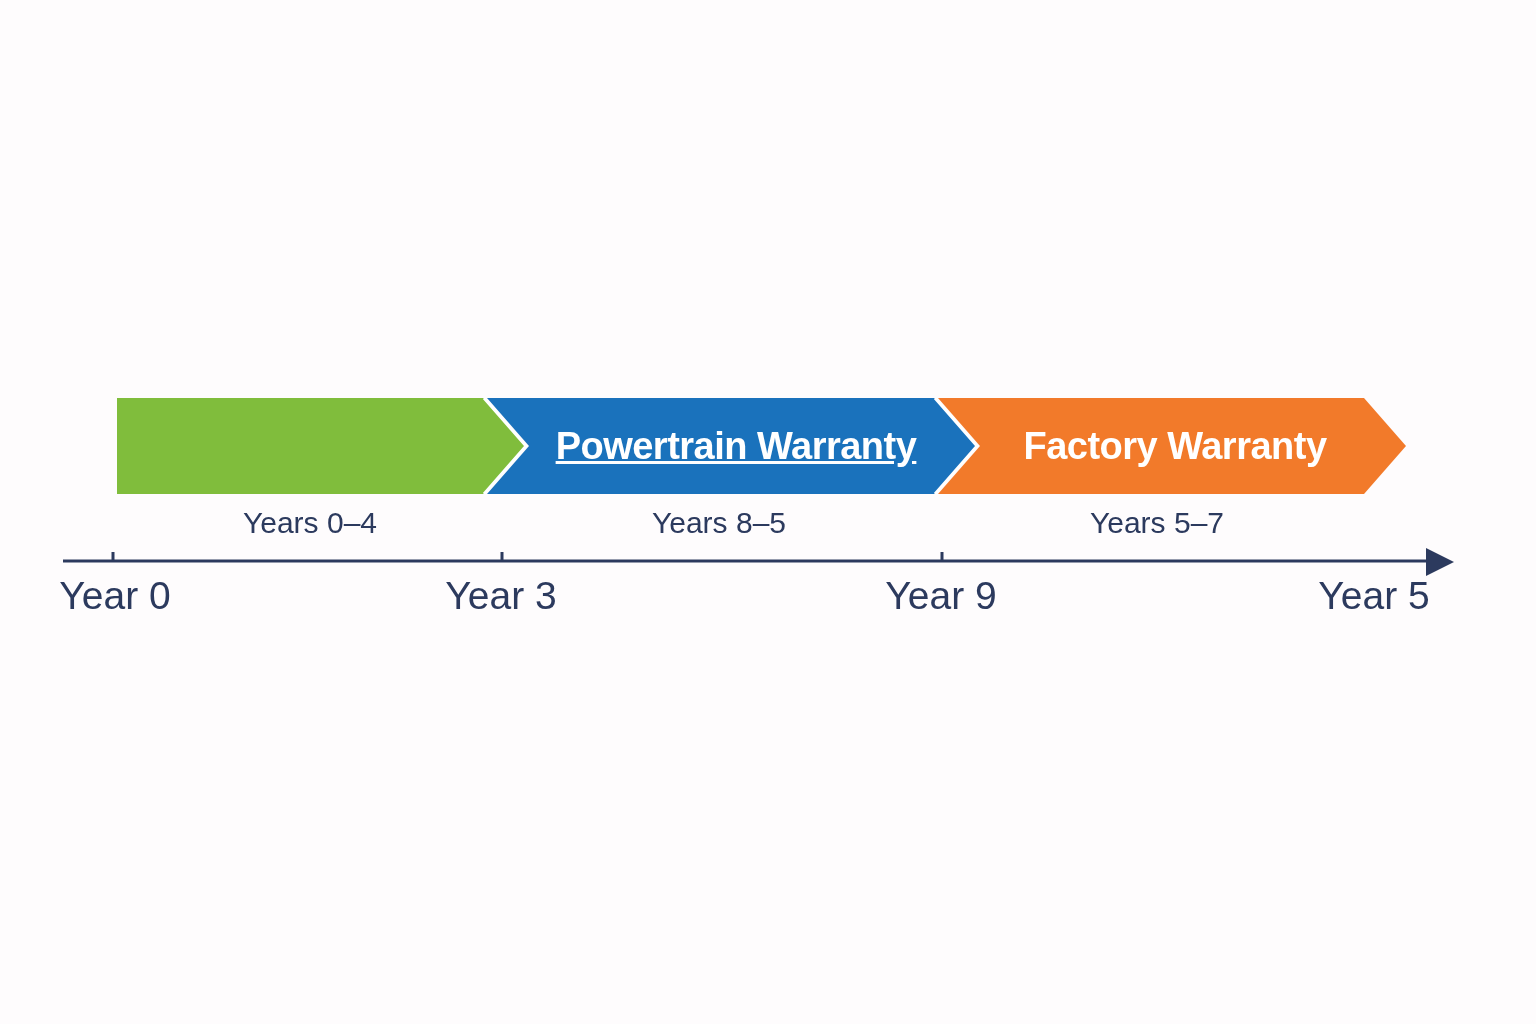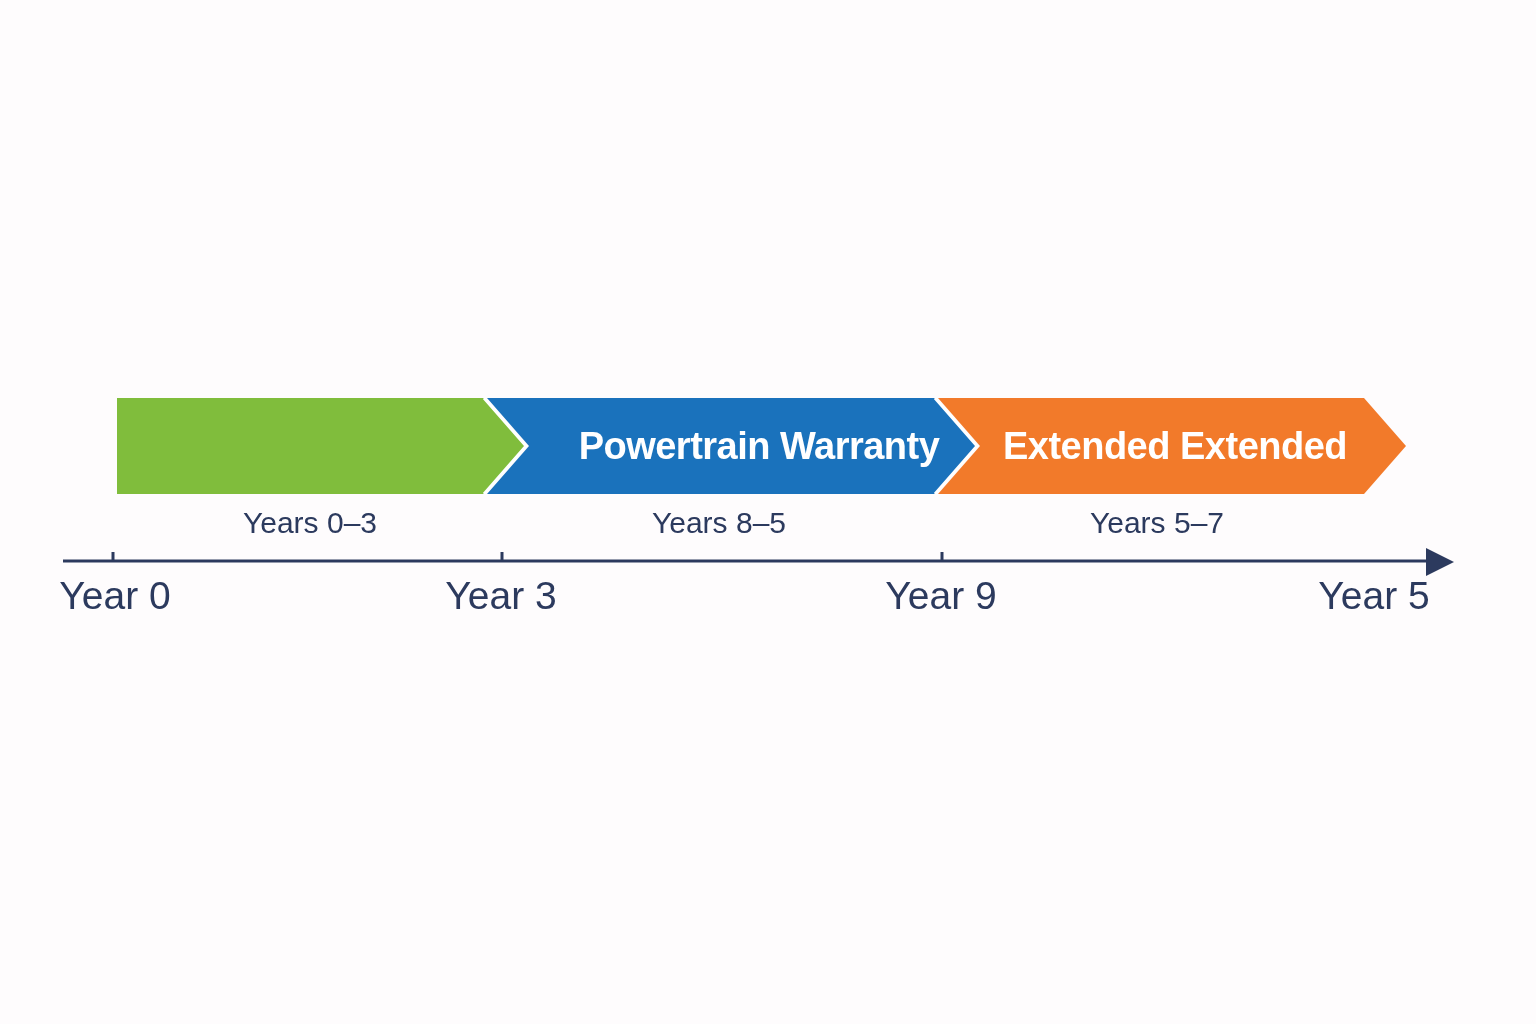--- a/index.html
+++ b/index.html
@@ -55,24 +55,24 @@
     <polyline points="935,398 977,446 935,494" fill="none" stroke="#ffffff" stroke-width="3"></polyline>
 
     <line x1="63" y1="561" x2="1432" y2="561" stroke="#2c3a5e" stroke-width="3"></line>
     <polygon points="1426,548 1454,562 1426,576" fill="#2c3a5e"></polygon>
 
     <line x1="113" y1="552" x2="113" y2="561" stroke="#2c3a5e" stroke-width="3"></line>
     <line x1="502" y1="552" x2="502" y2="561" stroke="#2c3a5e" stroke-width="3"></line>
     <line x1="942" y1="552" x2="942" y2="561" stroke="#2c3a5e" stroke-width="3"></line>
   </svg>
 
-  <div class="seg-label" style="left:552px; width:414px;">Powertrain Warranty</div>
-  <div class="seg-label" style="left:980px; width:390px;">Extended Extended</div>
+  <div class="seg-label" style="left:529px; width:414px;text-decoration:underline;">Powertrain Warranty</div>
+  <div class="seg-label" style="left:980px; width:390px;">Factory Warranty</div>
 
-  <div class="range-label" style="left:310px;">Years 0–3</div>
+  <div class="range-label" style="left:310px;">Years 0–4</div>
   <div class="range-label" style="left:719px;">Years 8–5</div>
   <div class="range-label" style="left:1157px;">Years 5–7</div>
 
   <div class="tick-label" style="left:115px;">Year 0</div>
   <div class="tick-label" style="left:501px;text-align:right;">Year 3</div>
   <div class="tick-label" style="left:941px;">Year 9</div>
   <div class="tick-label" style="left:1374px;">Year 5</div>
 </div>
 
 </body></html>

